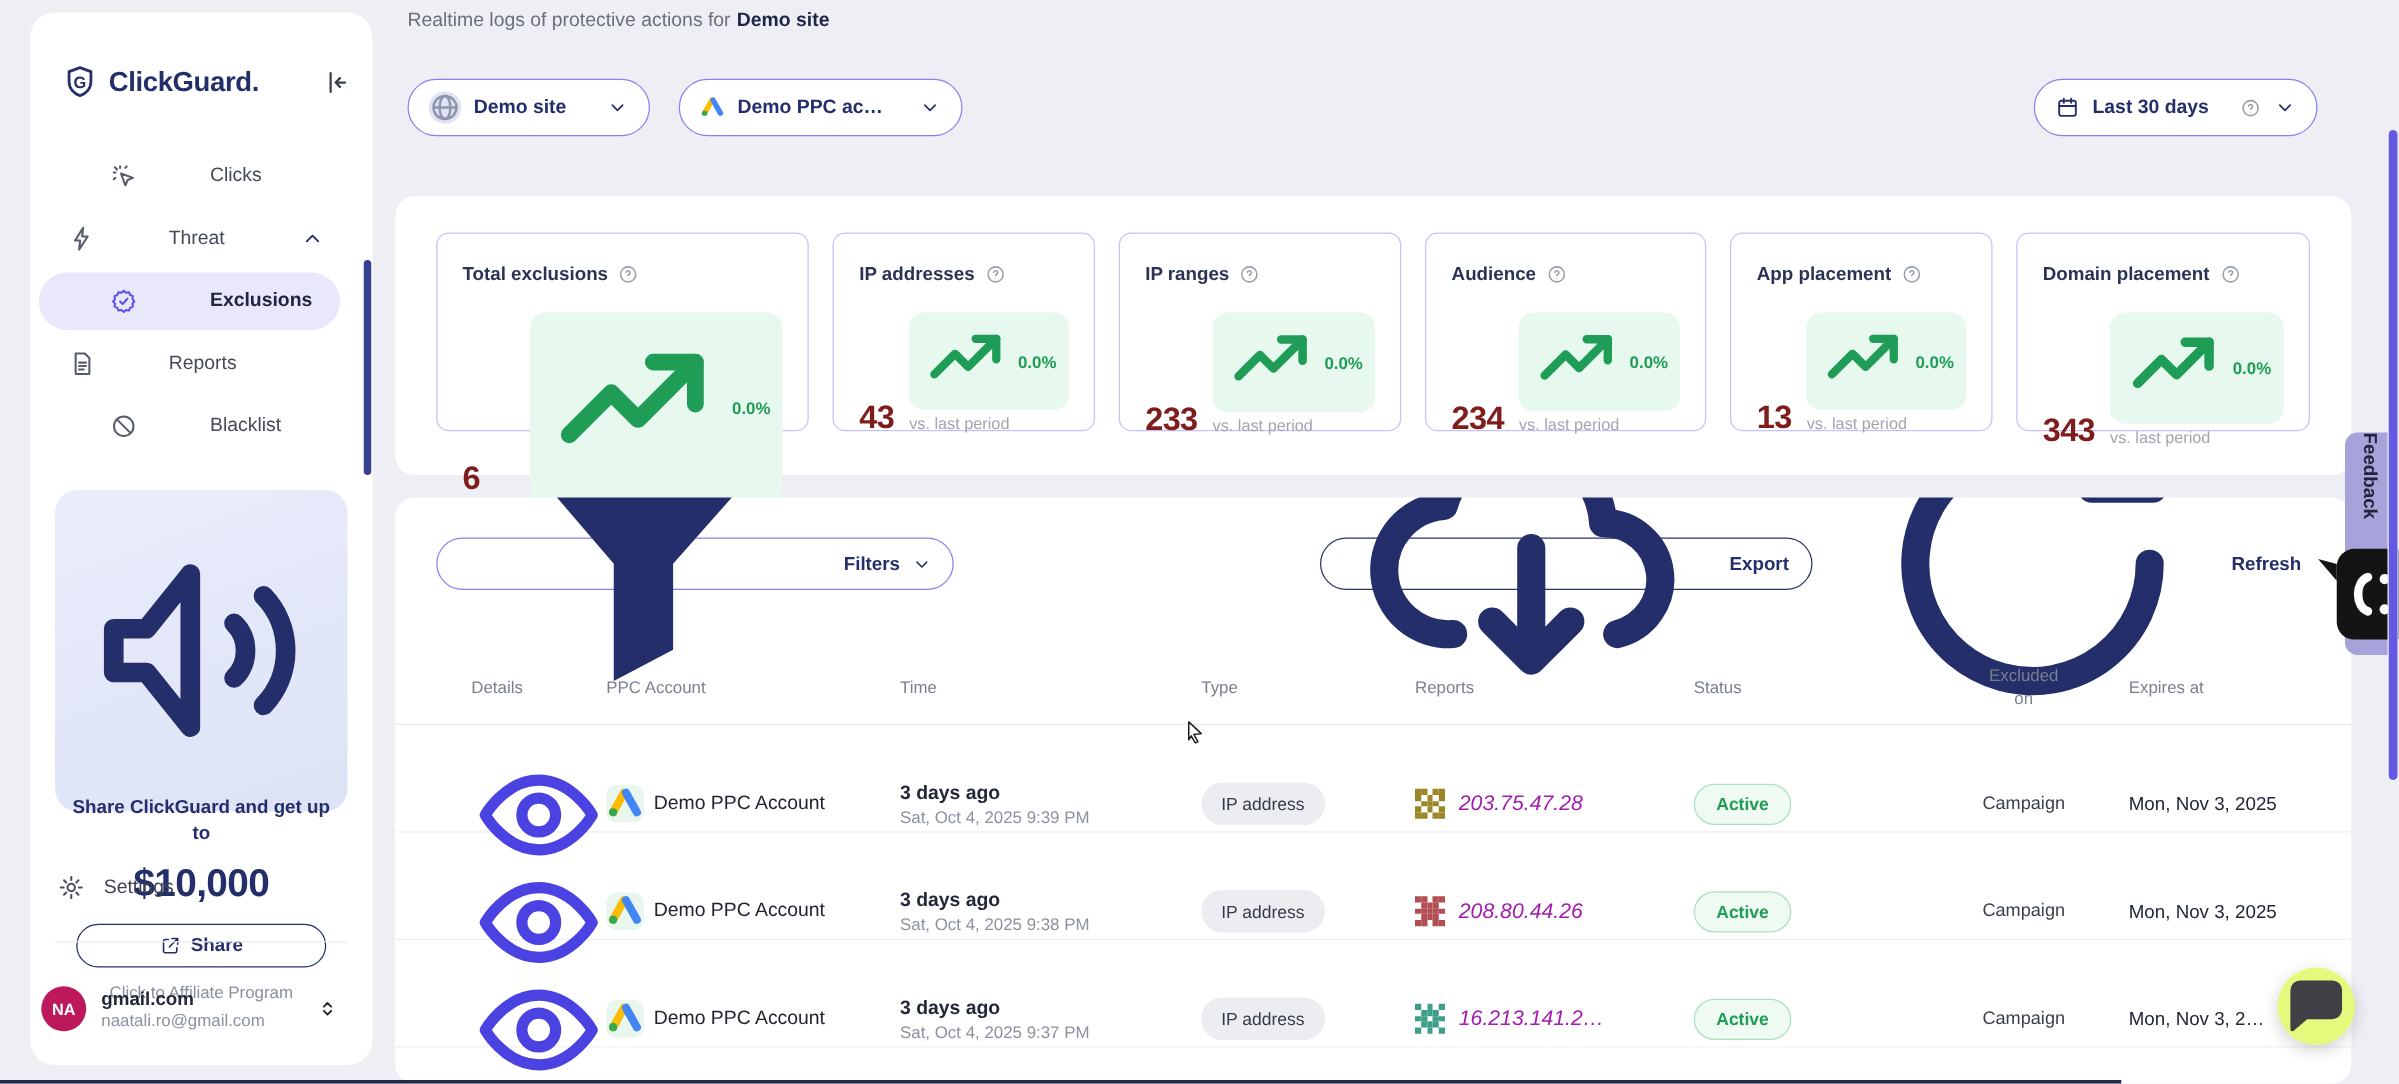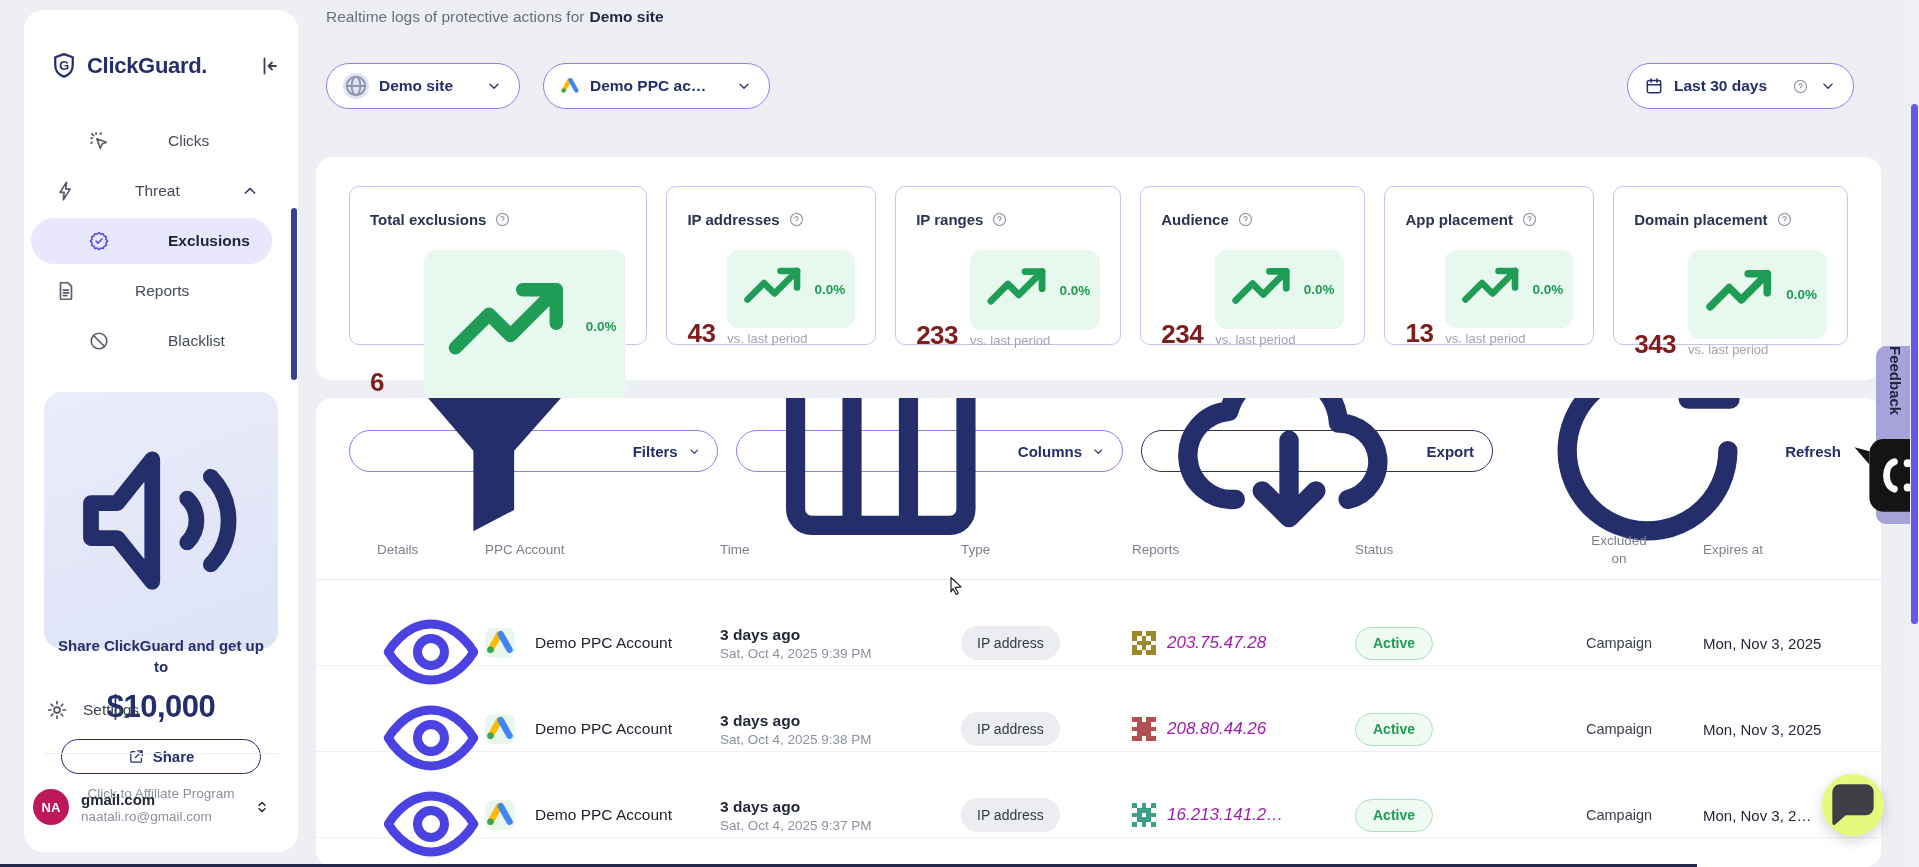--- a/index.html
+++ b/index.html
@@ -79,21 +79,21 @@
   .refresh-btn { display:flex; align-items:center; gap:9px; font-size:15px; font-weight:700; color:#232e6b; background:none; border:none; cursor:pointer; margin-left:26px; }
   .refresh-btn svg { width:18px; height:18px; }
   .grid-cols { display:grid; grid-template-columns:108px 235px 241px 171px 223px 190px 148px 1fr; padding-left:61px; padding-right:16px; align-items:center; }
   .thead-row { position:absolute; top:122px; left:0; right:0; height:60px; border-bottom:1px solid #e8e9ee; }
   .th { font-size:13.5px; color:#7b808d; }
   .th.c7 { justify-self:center; width:70px; text-align:center; line-height:1.3; }
   .th.c8 { padding-left:10px; }
   .tbody { position:absolute; top:182px; left:0; right:0; }
   .trow { height:86px; border-bottom:1px solid #efeff2; }
   .eye-btn { width:22px; height:22px; color:#4a43e2; margin-left:12px; cursor:pointer; }
-  .acct-cell { display:flex; align-items:center; gap:20px; }
+  .acct-cell { display:flex; align-items:center; gap:8px; }
   .gads-chip { width:30px; height:30px; border-radius:8px; background:#e9f6ee; display:flex; align-items:center; justify-content:center; flex:none; }
   .gads-chip svg { width:18px; height:18px; }
   .acct-name { font-size:15.5px; color:#20242f; }
   .time-rel { font-size:15.5px; font-weight:700; color:#232838; }
   .time-abs { font-size:13.5px; color:#8b919e; margin-top:2px; }
   .type-pill { display:inline-flex; align-items:center; height:34px; padding:0 16px; border-radius:17px; background:#ebedf1; color:#343a47; font-size:14px; }
   .entity-cell { display:flex; align-items:center; gap:11px; }
   .identicon { display:inline-grid; grid-template-columns:repeat(5,1fr); width:24px; height:24px; flex:none; }
   .identicon i { display:block; }
   .entity-name { font-size:17px; color:#a21caf; white-space:nowrap;font-style:italic; }
@@ -464,34 +464,20 @@
             <path d="M4 5h16l-6.2 7v5.5L10 19.5v-7.5z" fill="currentColor"></path>
           </svg>
         </span>
       <span>Filters</span>
       <span style="width:17px;height:17px;">
           <svg viewBox="0 0 24 24" fill="none" stroke="currentColor" stroke-width="1.8" stroke-linecap="round" stroke-linejoin="round" style="width:100%;height:100%;display:block">
             <path d="M6.5 9.5 12 15l5.5-5.5"></path>
           </svg>
         </span>
     </button>
-    <button class="tool-pill">
-      <span>
-          <svg viewBox="0 0 24 24" fill="none" stroke="currentColor" stroke-width="1.8" stroke-linecap="round" stroke-linejoin="round" style="width:100%;height:100%;display:block">
-            <rect x="4" y="5" width="16" height="14" rx="1.5"></rect>
-            <path d="M9.3 5v14M14.6 5v14"></path>
-          </svg>
-        </span>
-      <span>Columns</span>
-      <span style="width:17px;height:17px;">
-          <svg viewBox="0 0 24 24" fill="none" stroke="currentColor" stroke-width="1.8" stroke-linecap="round" stroke-linejoin="round" style="width:100%;height:100%;display:block">
-            <path d="M6.5 9.5 12 15l5.5-5.5"></path>
-          </svg>
-        </span>
-    </button>
     <span class="spacer"></span>
     <button class="export-btn">
       <span>
           <svg viewBox="0 0 24 24" fill="none" stroke="currentColor" stroke-width="1.8" stroke-linecap="round" stroke-linejoin="round" style="width:100%;height:100%;display:block">
             <path d="M7 16.5a4.1 4.1 0 0 1-.6-8.2 5.2 5.2 0 0 1 10.2 1.1 3.6 3.6 0 0 1 .9 7.1"></path>
             <path d="M12 11v7M9.5 15.7 12 18.2l2.5-2.5"></path>
           </svg>
         </span>
       <span>Export</span>
     </button>

